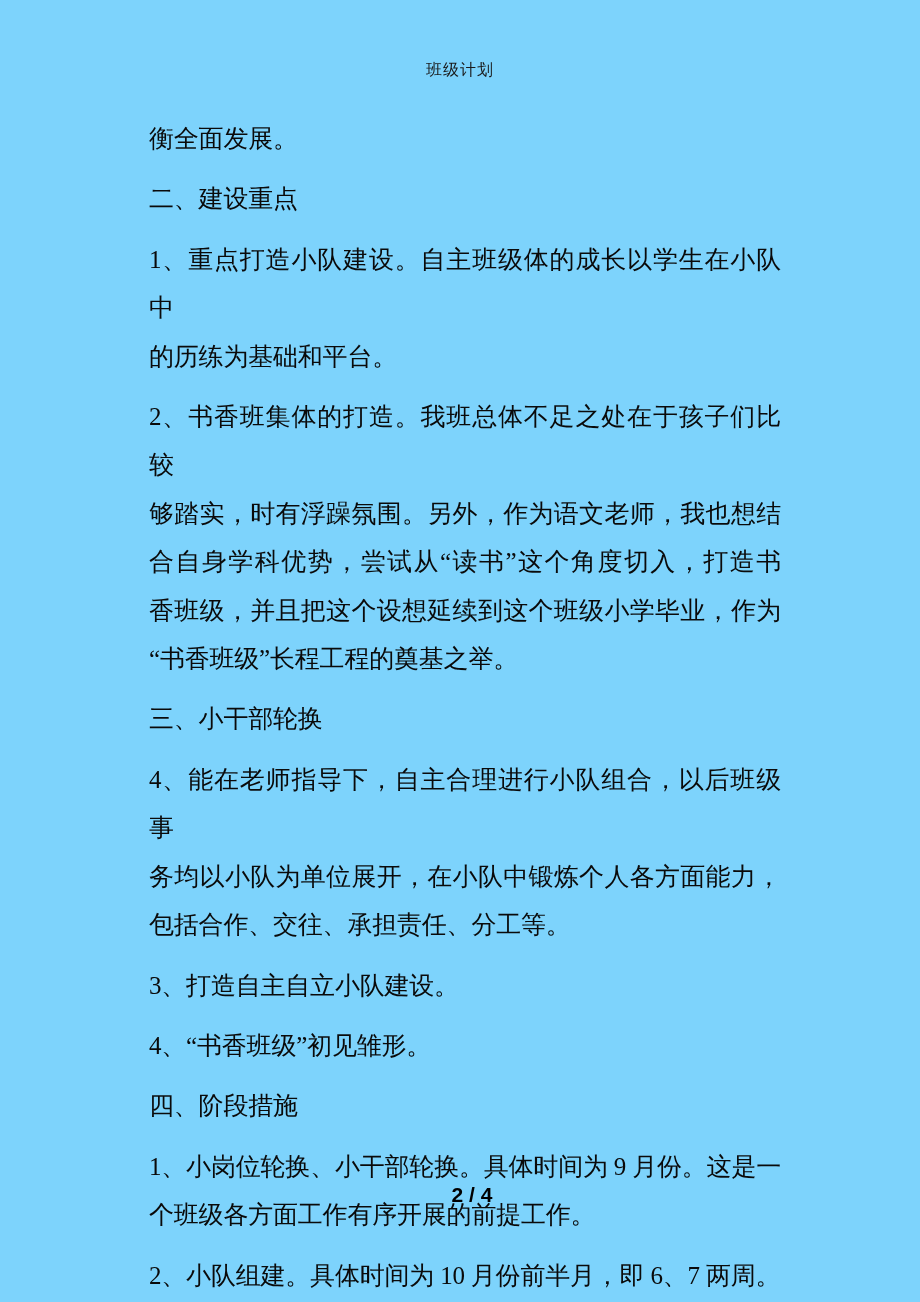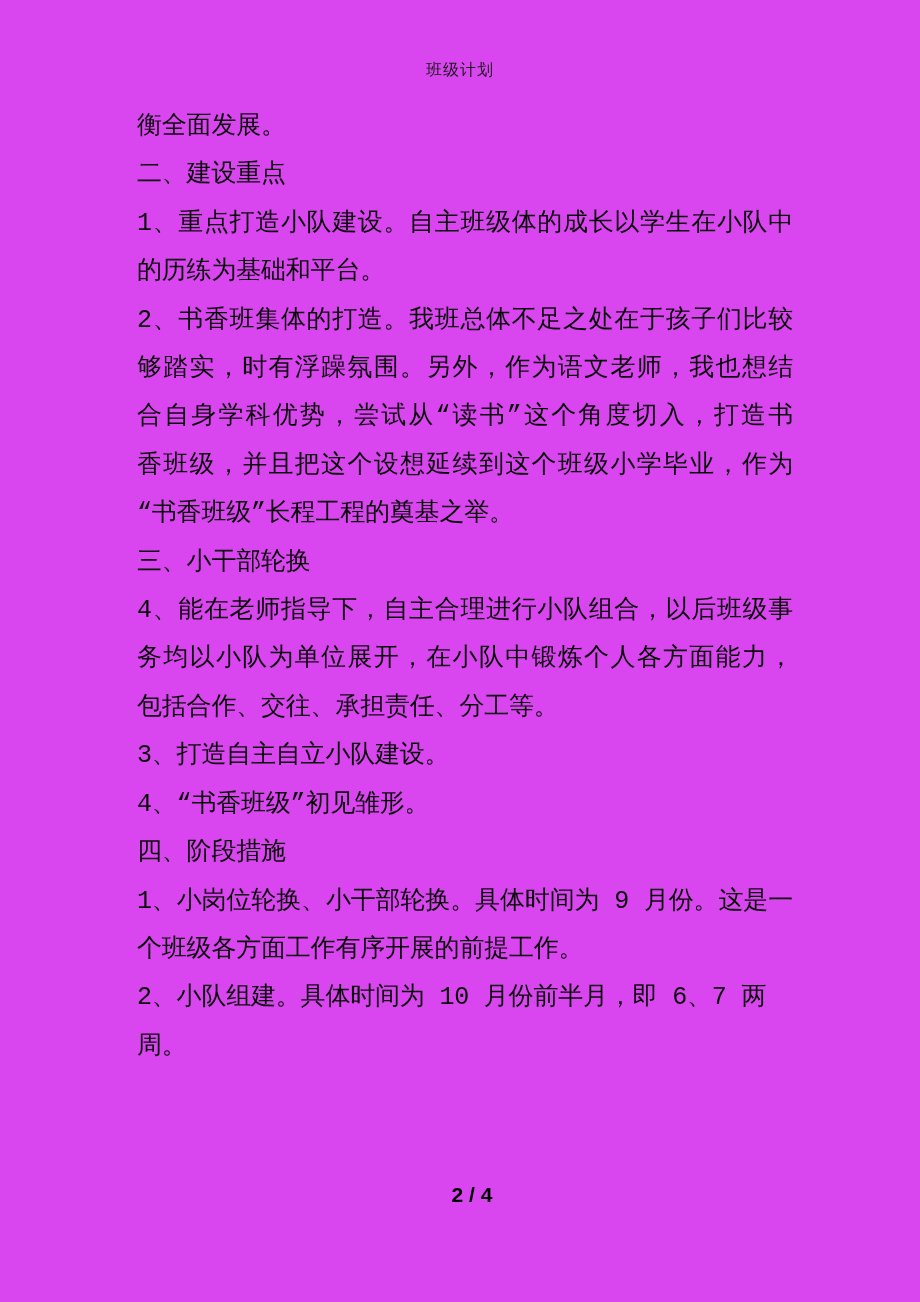--- a/index.html
+++ b/index.html
@@ -4,21 +4,21 @@
 <style>
   html, body {
     margin: 0;
     padding: 0;
     background: #ffffff;
   }
   .page {
     position: relative;
     width: 920px;
     height: 1302px;
-    background: #d946ef;
+    background: #7dd3fc;
     overflow: hidden;
     font-family: "Liberation Serif", "DejaVu Serif", serif;
     color: #0a0a0a;
   }
   .doc-header {
     position: absolute;
     top: 60px;
     left: 0;
     right: 0;
     text-align: center;
@@ -26,23 +26,22 @@
     letter-spacing: 1px;
     color: #1a1a1a;
   }
   .doc-body {
     position: absolute;
     top: 103px;
     left: 137px;
     width: 656px;
   }
   .para {
-    margin: 0;
+    margin: 12px;
     padding: 0;
-    font-family: Liberation Mono, monospace;
   }
   .line {
     font-size: 25px;
     line-height: 48.4px;
     letter-spacing: -0.2px;
     text-align: left;
     color: #0a0a0a;
   }
   .line.fill {
     text-align: justify;

